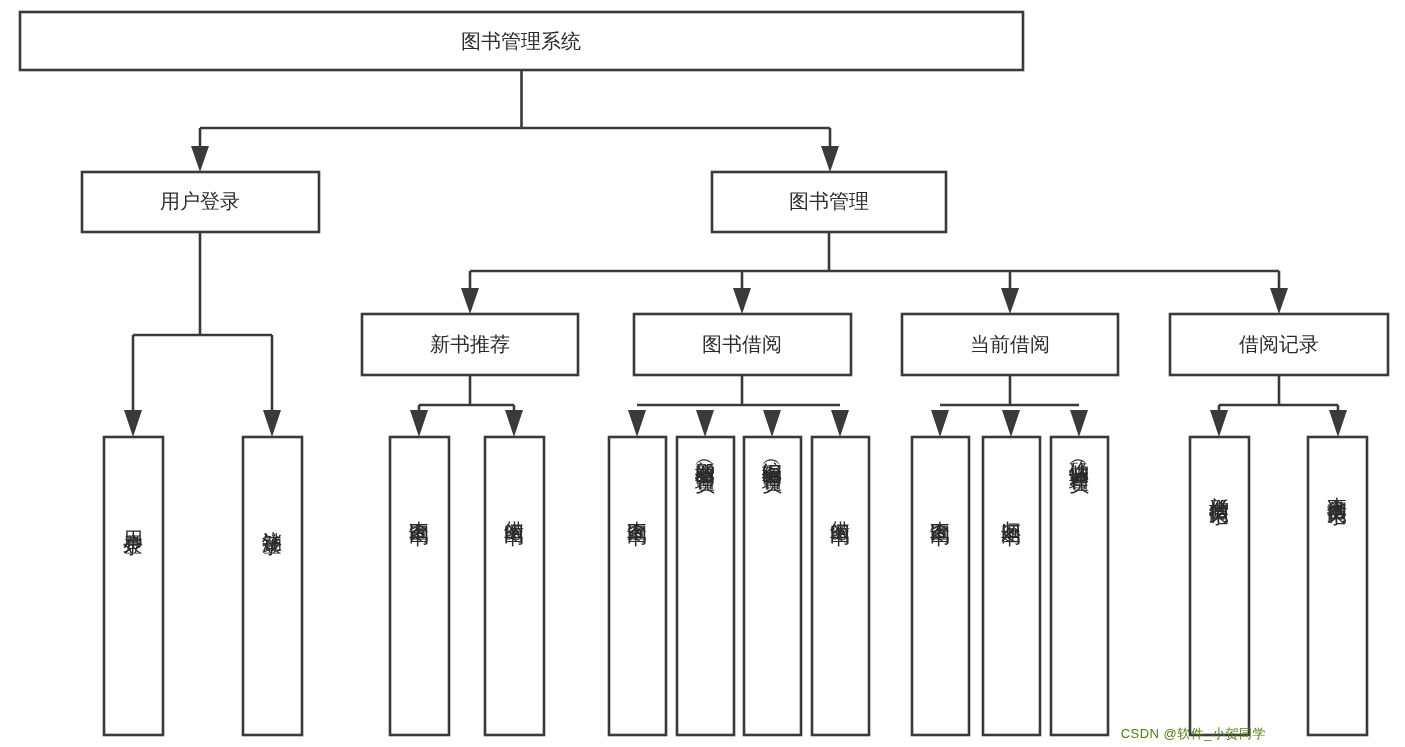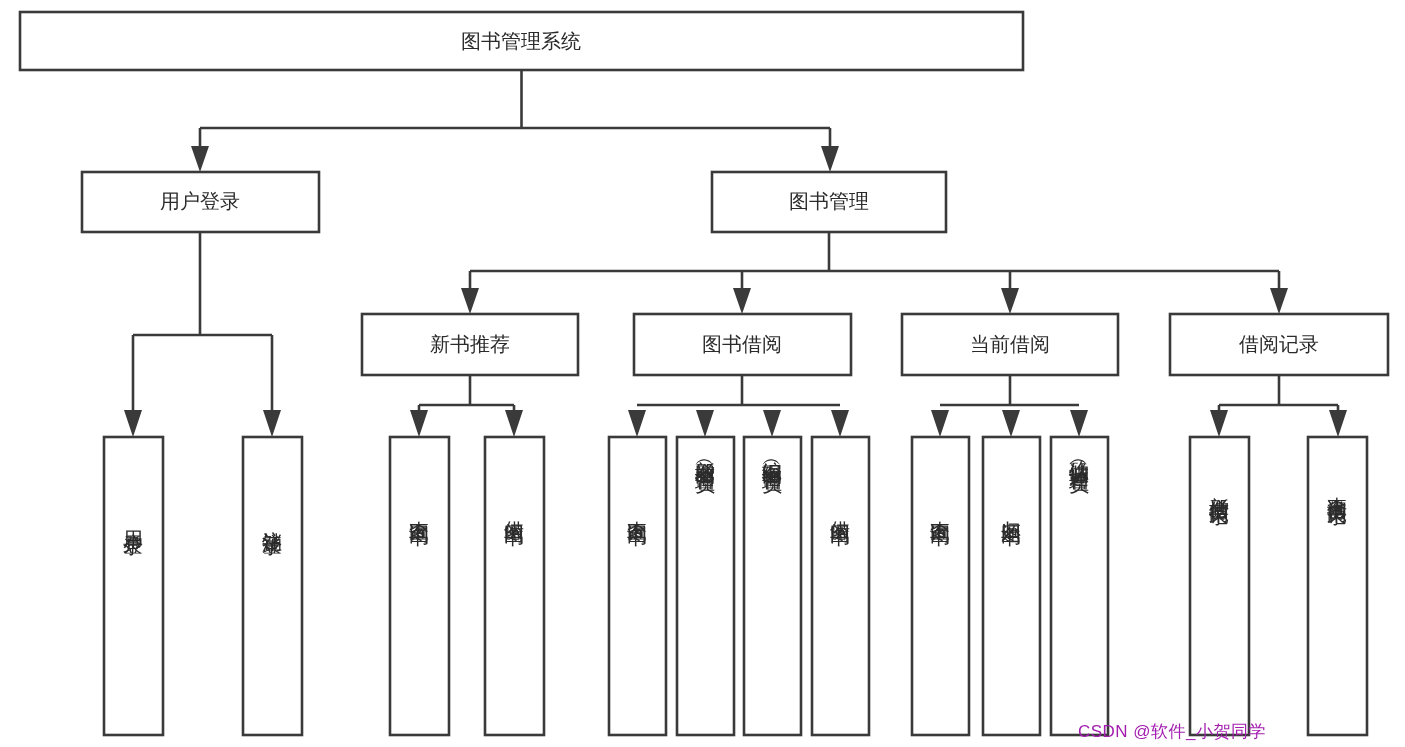--- a/index.html
+++ b/index.html
@@ -66,22 +66,22 @@
     display: flex;
     align-items: flex-start;
     justify-content: center;
     pointer-events: none;
   }
   .watermark {
     position: absolute;
     right: 8px;
     bottom: 4px;
     font-family: "Liberation Sans", "DejaVu Sans", sans-serif;
-    font-size: 17px;
-    color: #a21caf;
+    font-size: 13px;
+    color: #4d7c0f;
     letter-spacing: 0.5px;
     white-space: nowrap;
   }
 </style>
 </head>
 <body>
 
 <div id="diagram-root">
 
   <svg id="flow-svg" viewBox="0 0 1405 747">

